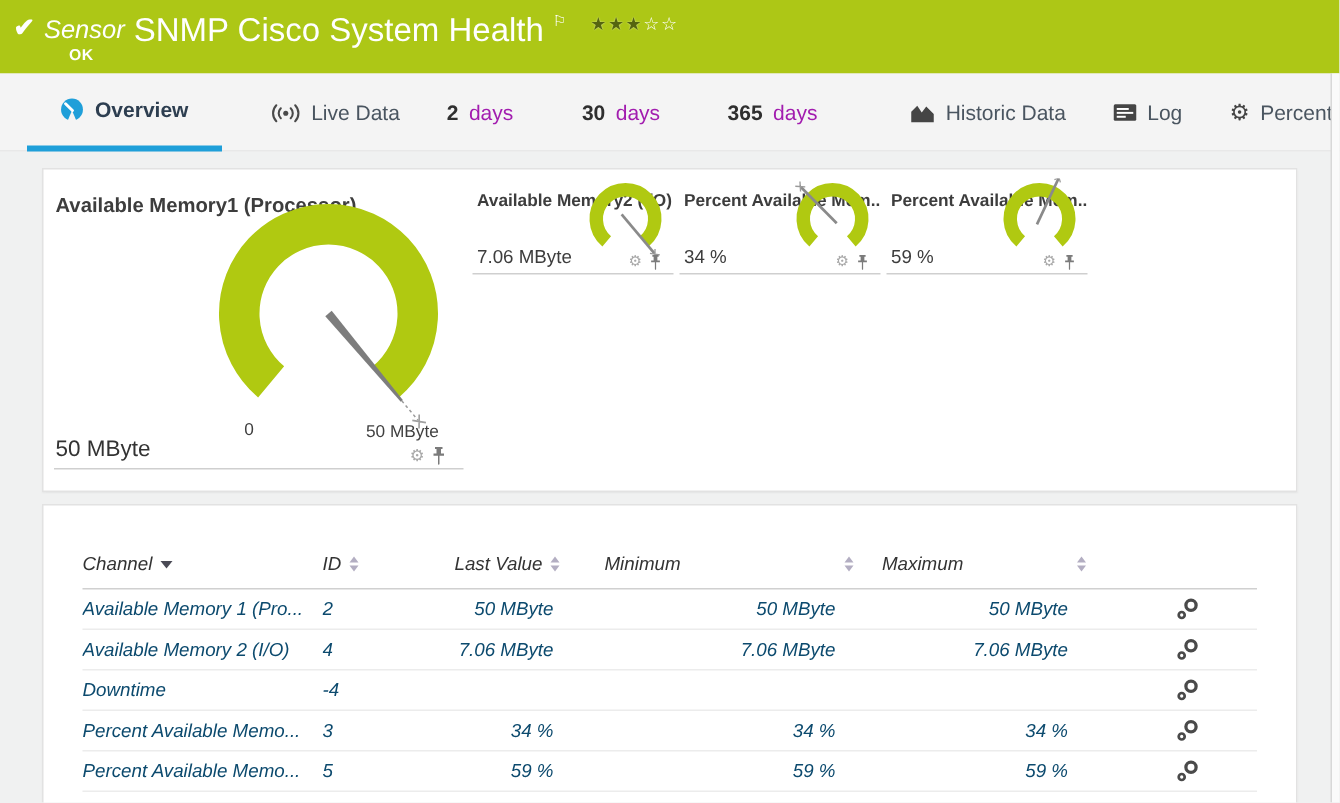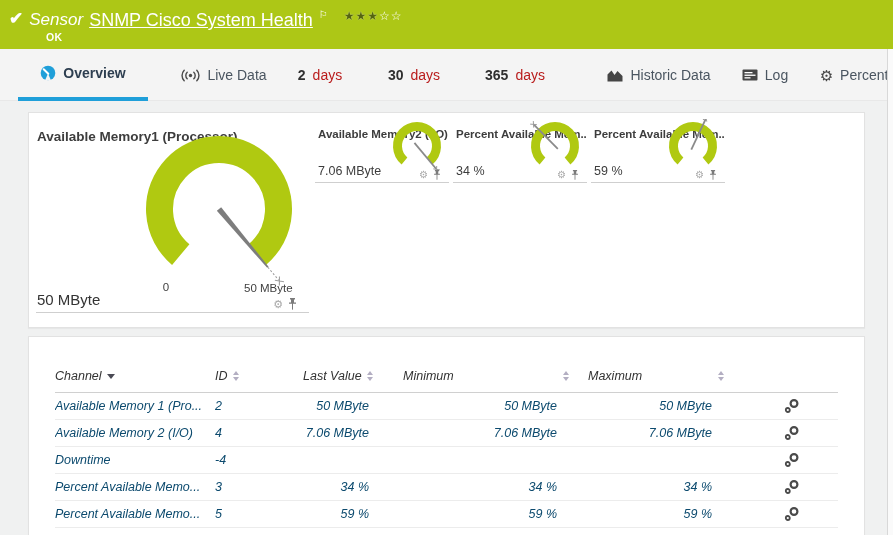--- a/index.html
+++ b/index.html
@@ -15,21 +15,21 @@
   .banner {
     position:absolute; left:0; top:0; width:893px; height:49px;
     background:#adc716;
   }
   .banner-row {
     position:absolute; left:9px; top:8px;
     display:flex; align-items:flex-start; gap:6px; color:#fff;
   }
   .check { font-size:17px; font-weight:bold; line-height:22px; }
   .kind  { font-style:italic; font-size:17px; line-height:24px; font-weight:300; }
-  .sensor-title { font-size:18px; line-height:24px;text-decoration:underline; }
+  .sensor-title { font-size:22px; line-height:24px; }
   .flag { font-size:10px; line-height:12px; margin-top:1px; }
   .stars { letter-spacing:1px; font-size:12px; line-height:14px; margin-left:10px; margin-top:1px; }
   .stars .filled { color:#55650f; text-shadow:0 0 1px #e8f0c0; }
   .stars .empty  { color:#ffffff; }
   .status-ok {
     position:absolute; left:46px; top:31px;
     color:#fff; font-size:10.5px; font-weight:bold; letter-spacing:.3px;
   }
 
   
@@ -37,21 +37,21 @@
     position:absolute; left:0; top:49px; width:893px; height:52px;
     background:#f4f4f4; border-bottom:1px solid #e8e8e8;
   }
   .tab {
     position:absolute; top:0; height:52px;
     display:flex; align-items:center; justify-content:center; gap:7px;
     font-size:14px; color:#4a5560; cursor:pointer; white-space:nowrap;
   }
   .tab.active { border-bottom:4px solid #1f9fd9; color:#2d3e50; font-weight:bold; }
   .tab .num { font-weight:bold; color:#2f2f2f; }
-  .tab .unit { color:#b91c1c; }
+  .tab .unit { color:#a21caf; }
   .tab svg, .tab .glyph { flex:0 0 auto; }
   .glyph-gear { font-size:15px; color:#454545; line-height:15px; }
 
   
   .card {
     position:absolute; background:#fff; border:1px solid #e2e2e2;
     box-shadow:0 1px 1px rgba(0,0,0,0.04);
   }
   .gauges-card { left:28px; top:112px; width:837px; height:216px; }
   .table-card  { left:28px; top:336px; width:837px; height:206px; }

